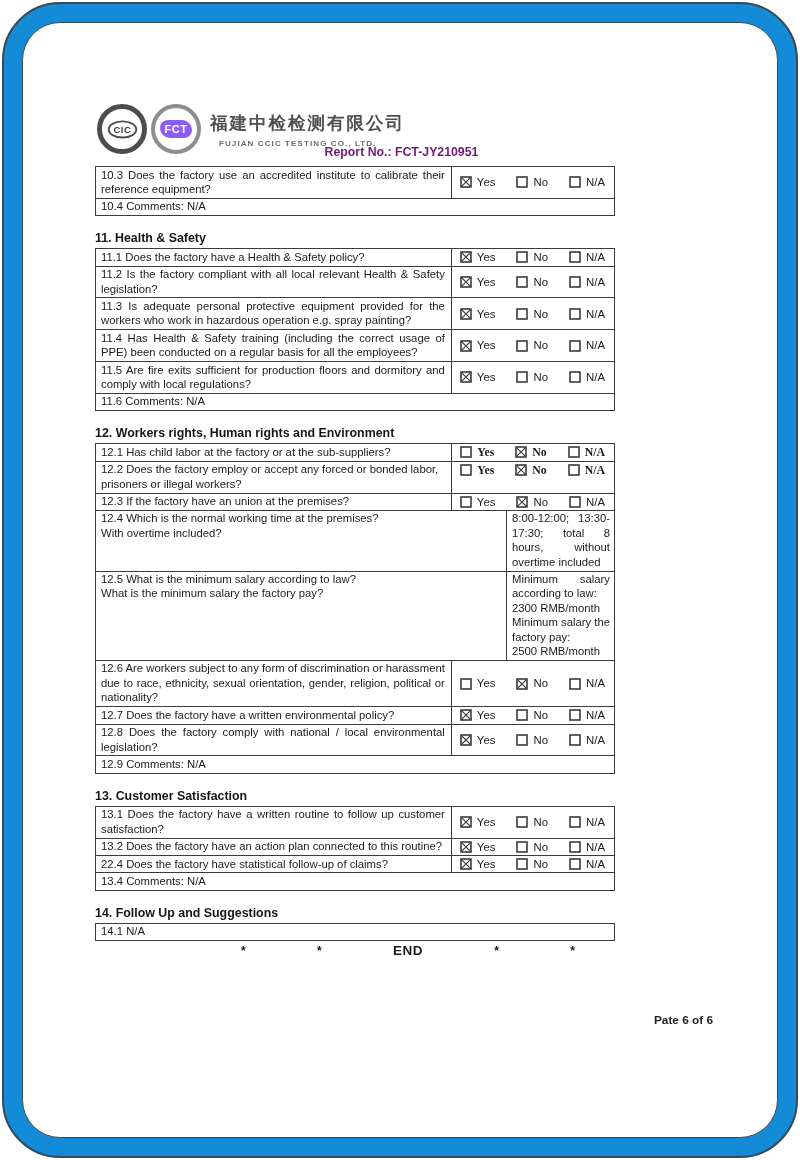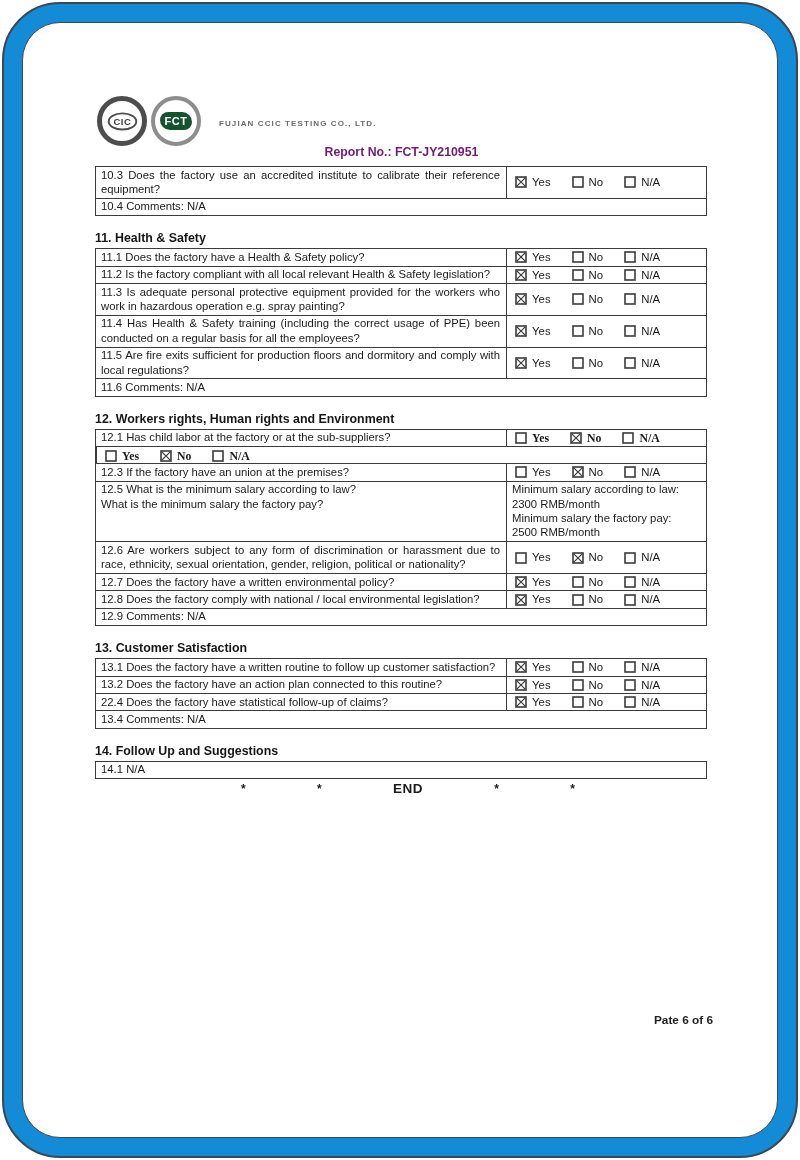--- a/index.html
+++ b/index.html
@@ -20,46 +20,46 @@
     border:2px solid var(--frame-line,#3a4754);
   }
   .sheet {
     position:absolute; inset:22px;
     border-radius:38px;
     background:#ffffff;
     border:1.5px solid var(--frame-line,#3a4754);
   }
 
   
-  .logo-row { position:absolute; left:97px; top:96px; display:flex; align-items:center; }
+  .logo-row { position:absolute; left:97px; top:104px; display:flex; align-items:center; }
   .emblem { width:50px; height:50px; border-radius:50%; display:flex; align-items:center; justify-content:center; }
   .emblem.cic { border:5px solid #4d4d4d; }
   .cic-inner {
     border:2px solid #4d4d4d; border-radius:50%;
     font-size:10px; font-weight:bold; letter-spacing:0.5px; color:#3d3d3d;
     padding:2px 4px; transform:scale(0.95);
   }
   .emblem.fct { border:4px solid #8d8d8d; margin-left:4px; }
   .fct-inner {
-    background:#14532d; color:#ffffff; border-radius:9px 11px 9px 11px;
+    background:#8b5cf6; color:#ffffff; border-radius:9px 11px 9px 11px;
     font-size:11px; font-weight:bold; letter-spacing:0.5px;
     padding:3px 5px;
   }
   .company { margin-left:9px; }
   .company-cn { font-size:17.5px; font-weight:bold; color:#4f4f4f; letter-spacing:2px; }
   .company-en { font-size:8px; font-weight:bold; color:#6b6b6b; letter-spacing:1.1px; margin-top:4px;padding-left:9px; }
   .report-no {
     position:absolute; left:95px; top:145px; width:613px;
     text-align:center; font-size:12.3px; font-weight:600; color:#701a75;
   }
 
   
   #content { position:absolute; left:95px; top:166px; width:612px; }
   .sec-title { font-weight:bold; font-size:12.4px; margin:15px 0 3px 0; color:#161616; }
-  .tbl { border:1.7px solid var(--line,#3b3b3b); width:612px; }
+  .tbl { border:1.7px solid var(--line,#3b3b3b); width:520px; }
   .row { display:flex; border-top:1.4px solid var(--line,#3b3b3b); min-height:16px; }
   .row:first-child { border-top:none; }
   .cell { font-size:11.3px; line-height:14.4px; }
   .cell.q {
     width:410px; padding:0.5px 6px 1.5px 5px;
     text-align:justify; white-space:pre-line;
   }
   .cell.full { width:100%; padding:0.5px 6px 1.5px 5px; }
   .cell.a { flex:1; border-left:1.4px solid var(--line,#3b3b3b); }
   .cell.a.atext { padding:0.5px 4px 1.5px 5px; text-align:justify; white-space:pre-line; }
@@ -91,20 +91,21 @@
   <div class="sheet"></div>
 
   <div class="logo-row">
     <div class="emblem cic">
       <span class="cic-inner">CIC</span>
     </div>
     <div class="emblem fct">
       <span class="fct-inner">FCT</span>
     </div>
     <div class="company">
+      <div class="company-cn">福建中检检测有限公司</div>
       <div class="company-en">FUJIAN CCIC TESTING CO., LTD.</div>
     </div>
   </div>
 
   <div class="report-no">Report No.: FCT-JY210951</div>
 
   <div id="content">
 
   <div class="tbl">
         <div class="row">
@@ -323,20 +324,22 @@
               <span class="cb">
                 <svg viewBox="0 0 12 12" width="12" height="12">
                   <rect x="1" y="1" width="10" height="10" fill="none" stroke="#3b3b3b" stroke-width="1.6"></rect>
                 </svg>
               </span>
               <span class="lbl">N/A</span>
             </span>
           </div>
         </div>
         <div class="row">
+          <div class="cell q">12.2 Does the factory employ or accept any forced or bonded labor,
+prisoners or illegal workers?</div>
           <div class="cell a achoice boldopts vtop">
             <span class="opt">
               <span class="cb">
                 <svg viewBox="0 0 12 12" width="12" height="12">
                   <rect x="1" y="1" width="10" height="10" fill="none" stroke="#3b3b3b" stroke-width="1.6"></rect>
                 </svg>
               </span>
               <span class="lbl">Yes</span>
             </span>
             <span class="opt">
@@ -380,20 +383,25 @@
             </span>
             <span class="opt">
               <span class="cb">
                 <svg viewBox="0 0 12 12" width="12" height="12">
                   <rect x="1" y="1" width="10" height="10" fill="none" stroke="#3b3b3b" stroke-width="1.6"></rect>
                 </svg>
               </span>
               <span class="lbl">N/A</span>
             </span>
           </div>
+        </div>
+        <div class="row">
+          <div class="cell q">12.4 Which is the normal working time at the premises?
+With overtime included?</div>
+          <div class="cell a atext">8:00-12:00;  13:30-17:30;  total 8 hours, without overtime included</div>
         </div>
         <div class="row">
           <div class="cell q">12.5 What is the minimum salary according to law?
 What is the minimum salary the factory pay?</div>
           <div class="cell a atext">Minimum salary according to law:
 2300 RMB/month
 Minimum salary the factory pay:
 2500 RMB/month</div>
         </div>
         <div class="row">

